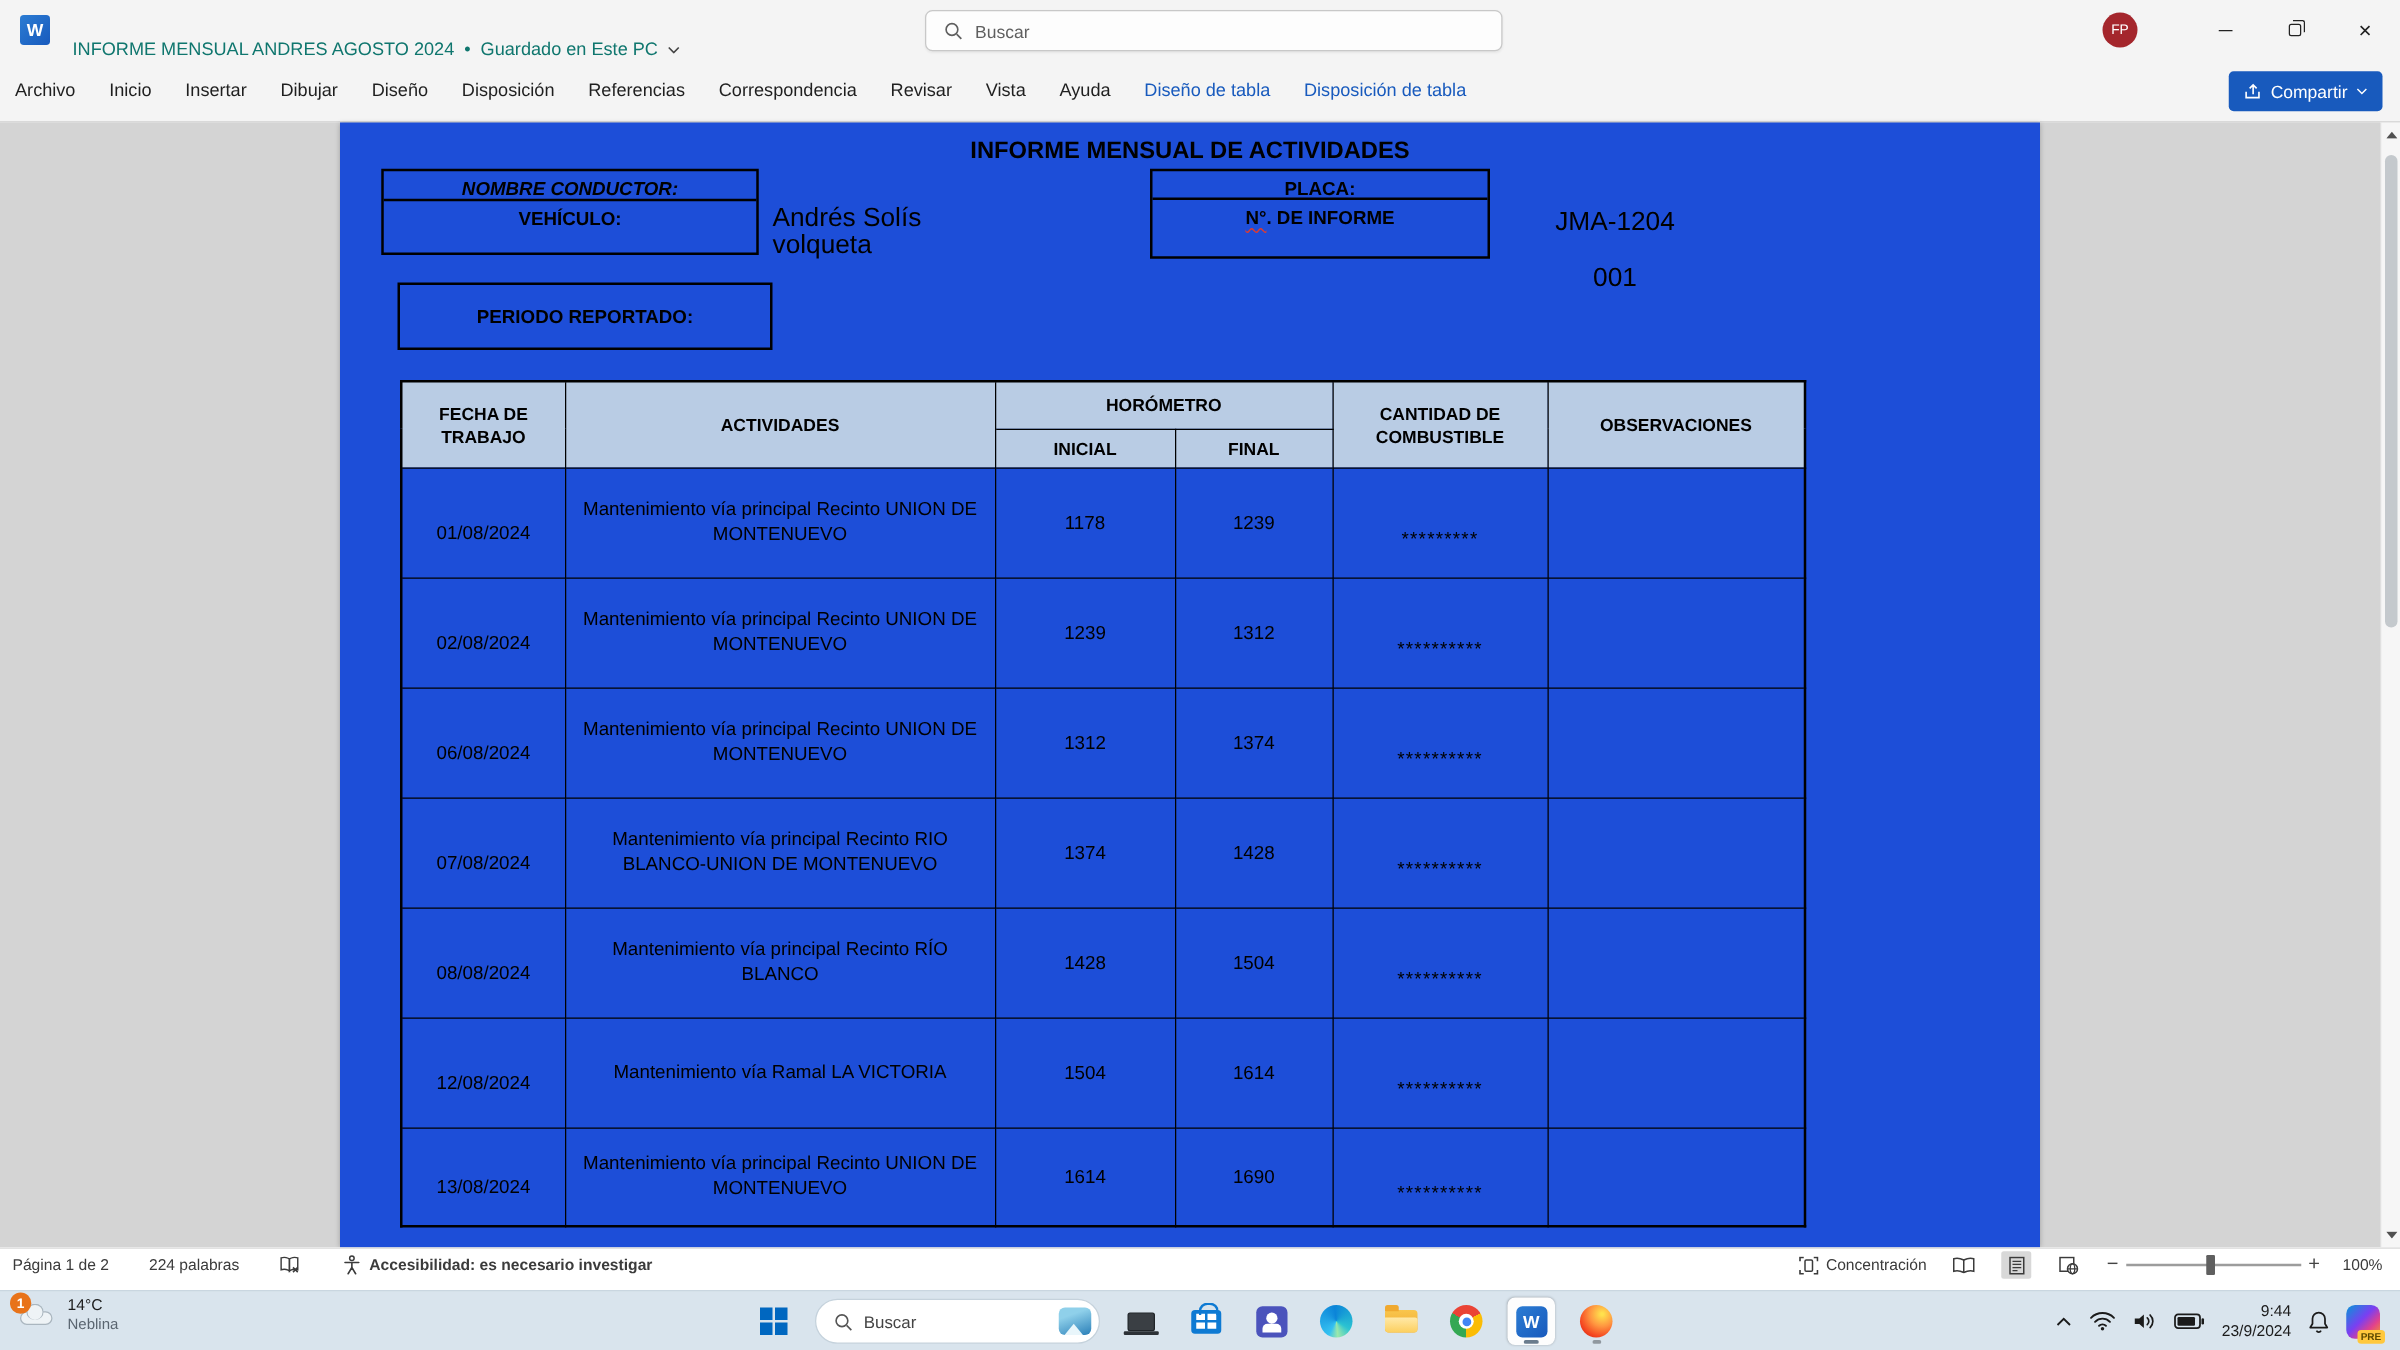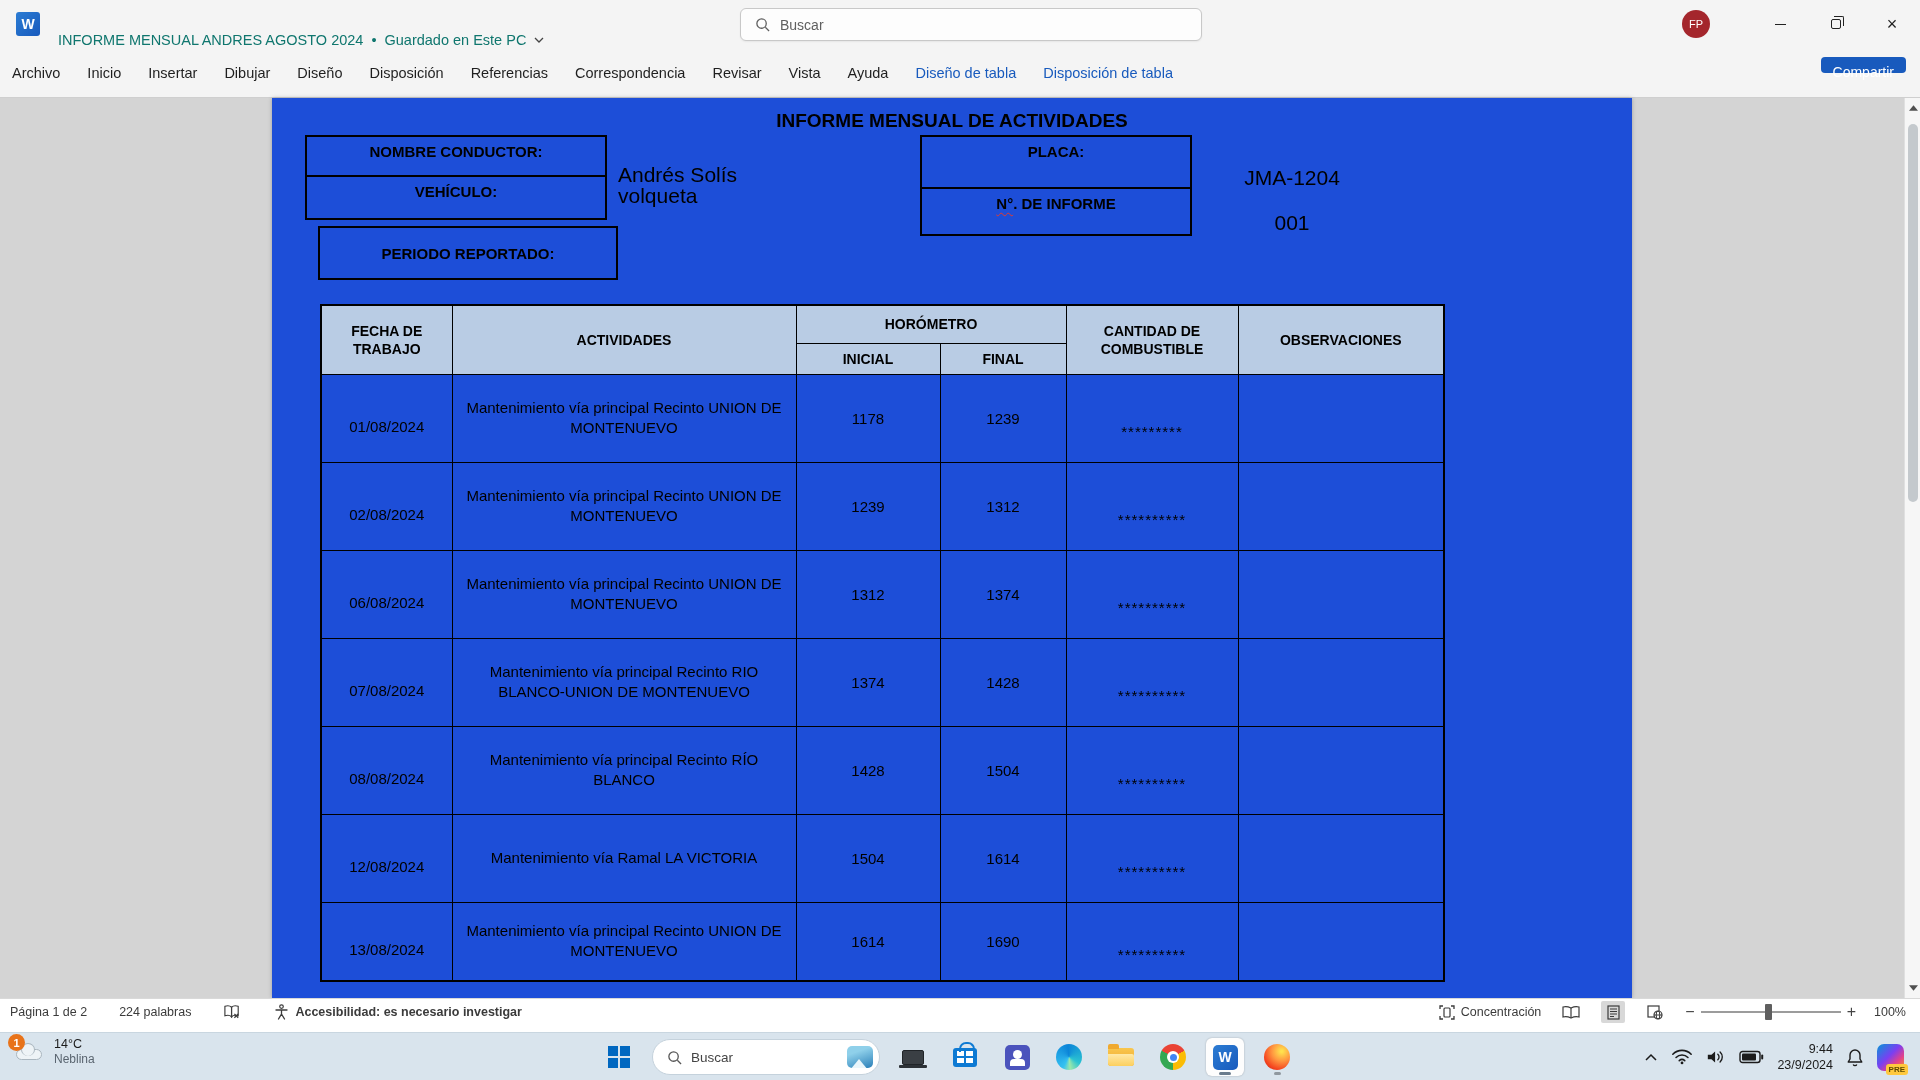--- a/index.html
+++ b/index.html
@@ -26,23 +26,23 @@
   .restore-glyph::before { content:""; position:absolute; left:2px; top:-4px; width:9px; height:9px;
     border-top:1.2px solid #222; border-right:1.2px solid #222; border-radius:0 2px 0 0; }
   .close-glyph { font-size:18px; line-height:1; }
 
   
   .ribbon { position:absolute; top:48px; left:0; right:0; height:50px; background:#f4f4f4; border-bottom:1px solid #cfcfcf; }
   .ribbon-tabs { position:absolute; left:12px; top:0; height:50px; display:flex; align-items:center; gap:27px;
     font-size:14.5px; color:#1f1f1f; }
   .ribbon-tabs .tab { cursor:default; white-space:nowrap; }
   .ribbon-tabs .contextual { color:#185abd; }
-  .share-btn { position:absolute; right:14px; top:9px; height:16px; background:#185abd; color:#fff; border:none;
+  .share-btn { position:absolute; right:14px; top:9px; height:32px; background:#185abd; color:#fff; border:none;
     border-radius:4px; display:flex; align-items:center; gap:7px; padding:0 12px; font-size:14px;
-    font-family:inherit;flex-direction:column; }
+    font-family:inherit; }
 
   
   .docarea { position:absolute; top:98px; left:0; width:1920px; height:900px; background:#d4d4d4; }
   .page { position:absolute; left:272px; top:0; width:1360px; height:900px; background:#1d4ed8;
     box-shadow:0 0 4px rgba(0,0,0,.25); color:#000; }
   .doc-heading { position:absolute; top:12px; left:0; width:100%; text-align:center; font-size:19px; font-weight:bold; }
 
   .hdr-box { position:absolute; border:2px solid #000; }
   .hdr-cell { display:flex; align-items:flex-start; justify-content:center; font-weight:bold; font-size:15px;
     padding-top:6px; border-bottom:2px solid #000; }
@@ -209,30 +209,30 @@
           <polyline points="1,1 5,5 9,1" fill="none" stroke="#fff" stroke-width="1.3"></polyline>
         </svg>
     </button>
   </div>
 
   <div class="docarea">
     <div class="page">
       <div class="doc-heading">INFORME MENSUAL DE ACTIVIDADES</div>
 
       <div class="hdr-box" style="left:33px; top:37px; width:302px;">
-        <div class="hdr-cell" style="height:40px;">NOMBRE CONDUCTOR:</div>
+        <div class="hdr-cell" style="height:24px;font-style:italic;">NOMBRE CONDUCTOR:</div>
         <div class="hdr-cell" style="height:41px;">VEHÍCULO:</div>
       </div>
       <div class="plain-val" style="left:346px; top:39px;">
         <div>Andrés Solís</div>
         <div>volqueta</div>
       </div>
 
       <div class="hdr-box" style="left:648px; top:37px; width:272px;">
-        <div class="hdr-cell" style="height:52px;">PLACA:</div>
+        <div class="hdr-cell" style="height:23px;">PLACA:</div>
         <div class="hdr-cell" style="height:45px;">
           <span class="wavy">N°</span>
             <span>. DE INFORME</span>
         </div>
       </div>
       <div class="plain-val center-val" style="left:930px; top:42px; width:180px;">JMA-1204</div>
       <div class="plain-val center-val" style="left:930px; top:87px; width:180px;">001</div>
 
       <div class="periodo-box">PERIODO REPORTADO:</div>
 

